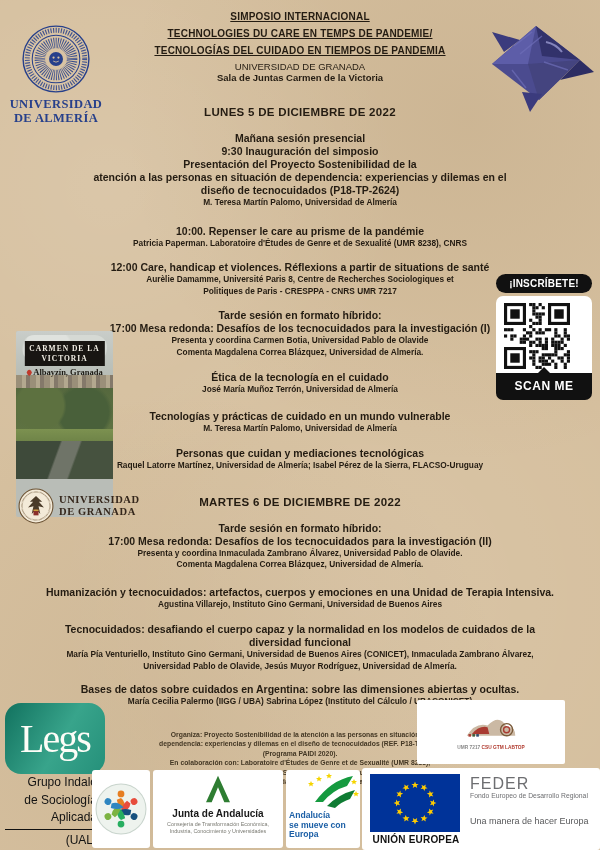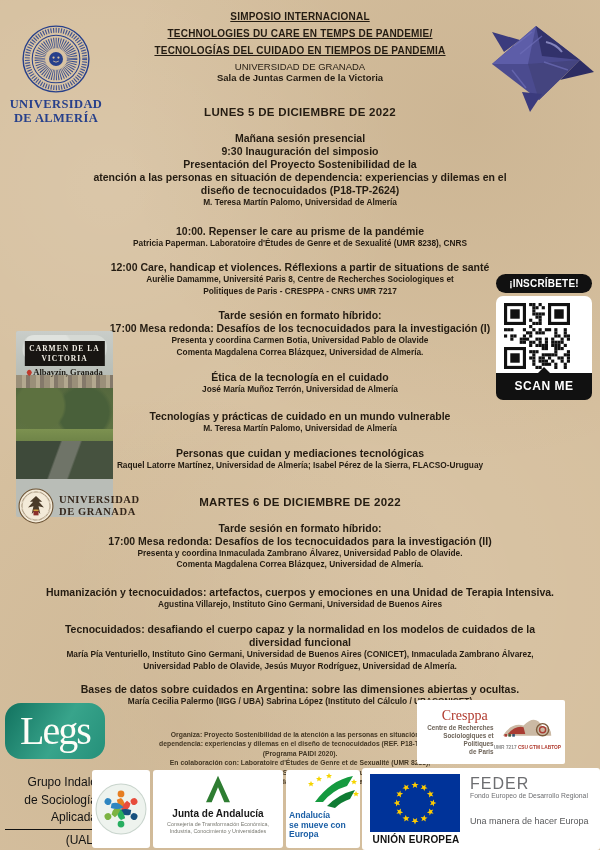--- a/index.html
+++ b/index.html
@@ -70,21 +70,21 @@
   .pin{display:inline-block;width:5px;height:5px;background:#c0392b;border-radius:50% 50% 50% 0;
     transform:rotate(-45deg);margin-right:2px;}
 
   
   .ugr{position:absolute;left:18px;top:488px;width:118px;display:flex;align-items:center;gap:5px;}
   .ugr svg{width:36px;height:36px;flex:0 0 auto;}
   .ugr-name{font-family:"Liberation Serif","DejaVu Serif",serif;font-weight:bold;
     font-size:10.5px;line-height:12px;color:#35271c;letter-spacing:.6px;text-align:left;}
 
   
-  .legs{position:absolute;left:5px;top:703px;width:100px;height:56px;border-radius:16px;
+  .legs{position:absolute;left:5px;top:703px;width:100px;height:71px;border-radius:16px;
     background:linear-gradient(120deg,#12725f,#38a48b 55%,#25907a);
     display:flex;align-items:center;justify-content:center;}
   .legs span{font-family:"Liberation Serif","DejaVu Serif",serif;color:#fdfdf7;
     font-size:40px;line-height:40px;letter-spacing:-2px;}
   .cresppa{position:absolute;right:35px;top:700px;width:148px;height:64px;background:#fff;
     border-radius:2px;display:flex;align-items:center;padding:2px 4px;box-sizing:border-box;}
   .cres-left{width:88px;text-align:right;}
   .cres-name{font-family:"Liberation Serif","DejaVu Serif",serif;color:#b03a2e;font-size:14px;
     margin-right:6px;}
   .cres-sub{color:#6d6358;font-size:6.3px;line-height:8px;font-weight:bold;}
@@ -405,28 +405,20 @@
       <div>UNIVERSIDAD</div>
       <div>DE GRANADA</div>
     </div>
   </div>
 
   <div class="legs">
     <span>Legs</span>
   </div>
 
   <div class="cresppa">
-    <div class="cres-left">
-      <div class="cres-name">Cresppa</div>
-      <div class="cres-sub">
-        <div>Centre de Recherches</div>
-        <div>Sociologiques et Politiques</div>
-        <div>de Paris</div>
-      </div>
-    </div>
     <div class="cres-right">
       <svg viewBox="0 0 60 30">
         <path d="M2 24 q10 -16 24 -12 q14 -14 22 2 q10 -2 10 10 l-56 0z" fill="#cbb9a4"></path>
         <path d="M8 22 q8 -10 18 -8 l2 8z" fill="#a93b32"></path>
         <circle cx="48" cy="17" r="7" fill="none" stroke="#7a5a3a" stroke-width="1.6"></circle>
         <circle cx="48" cy="17" r="3.5" fill="none" stroke="#a93b32" stroke-width="1.6"></circle>
         <rect x="4" y="22" width="3" height="3" fill="#a93b32"></rect>
         <rect x="8.5" y="22" width="3" height="3" fill="#3f5d3a"></rect>
         <rect x="13" y="22" width="3" height="3" fill="#2f4d72"></rect>
       </svg>

